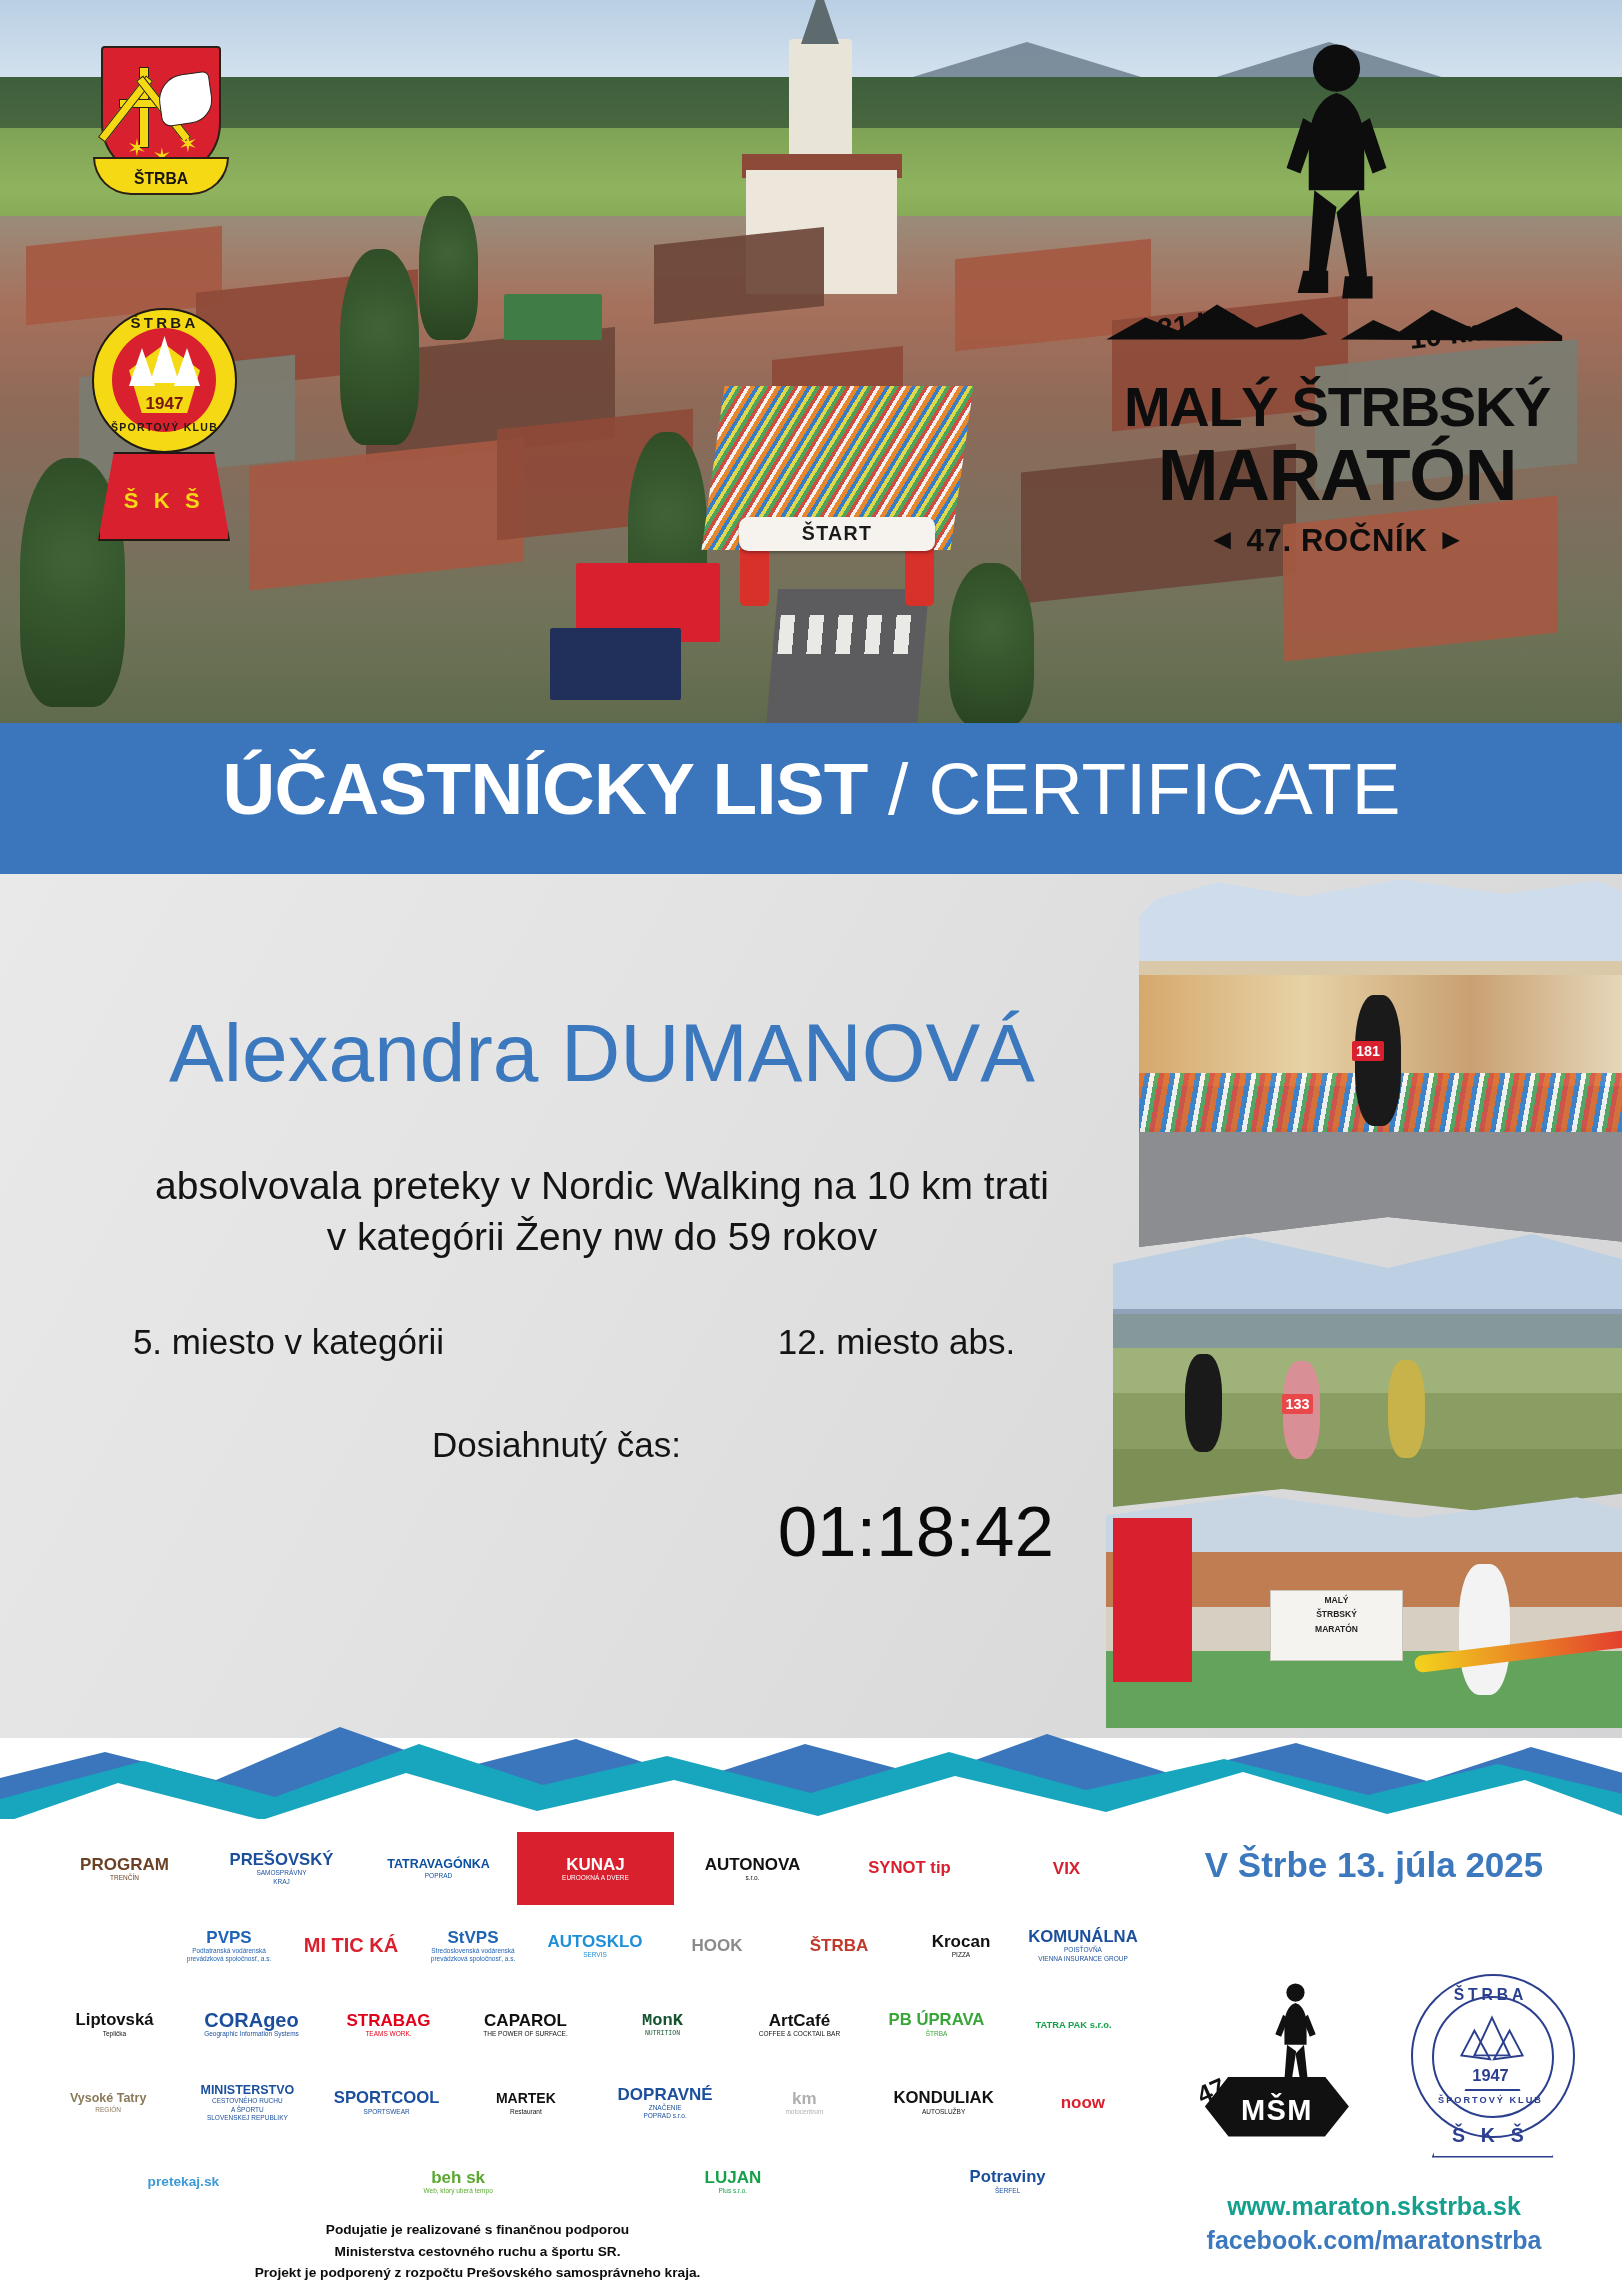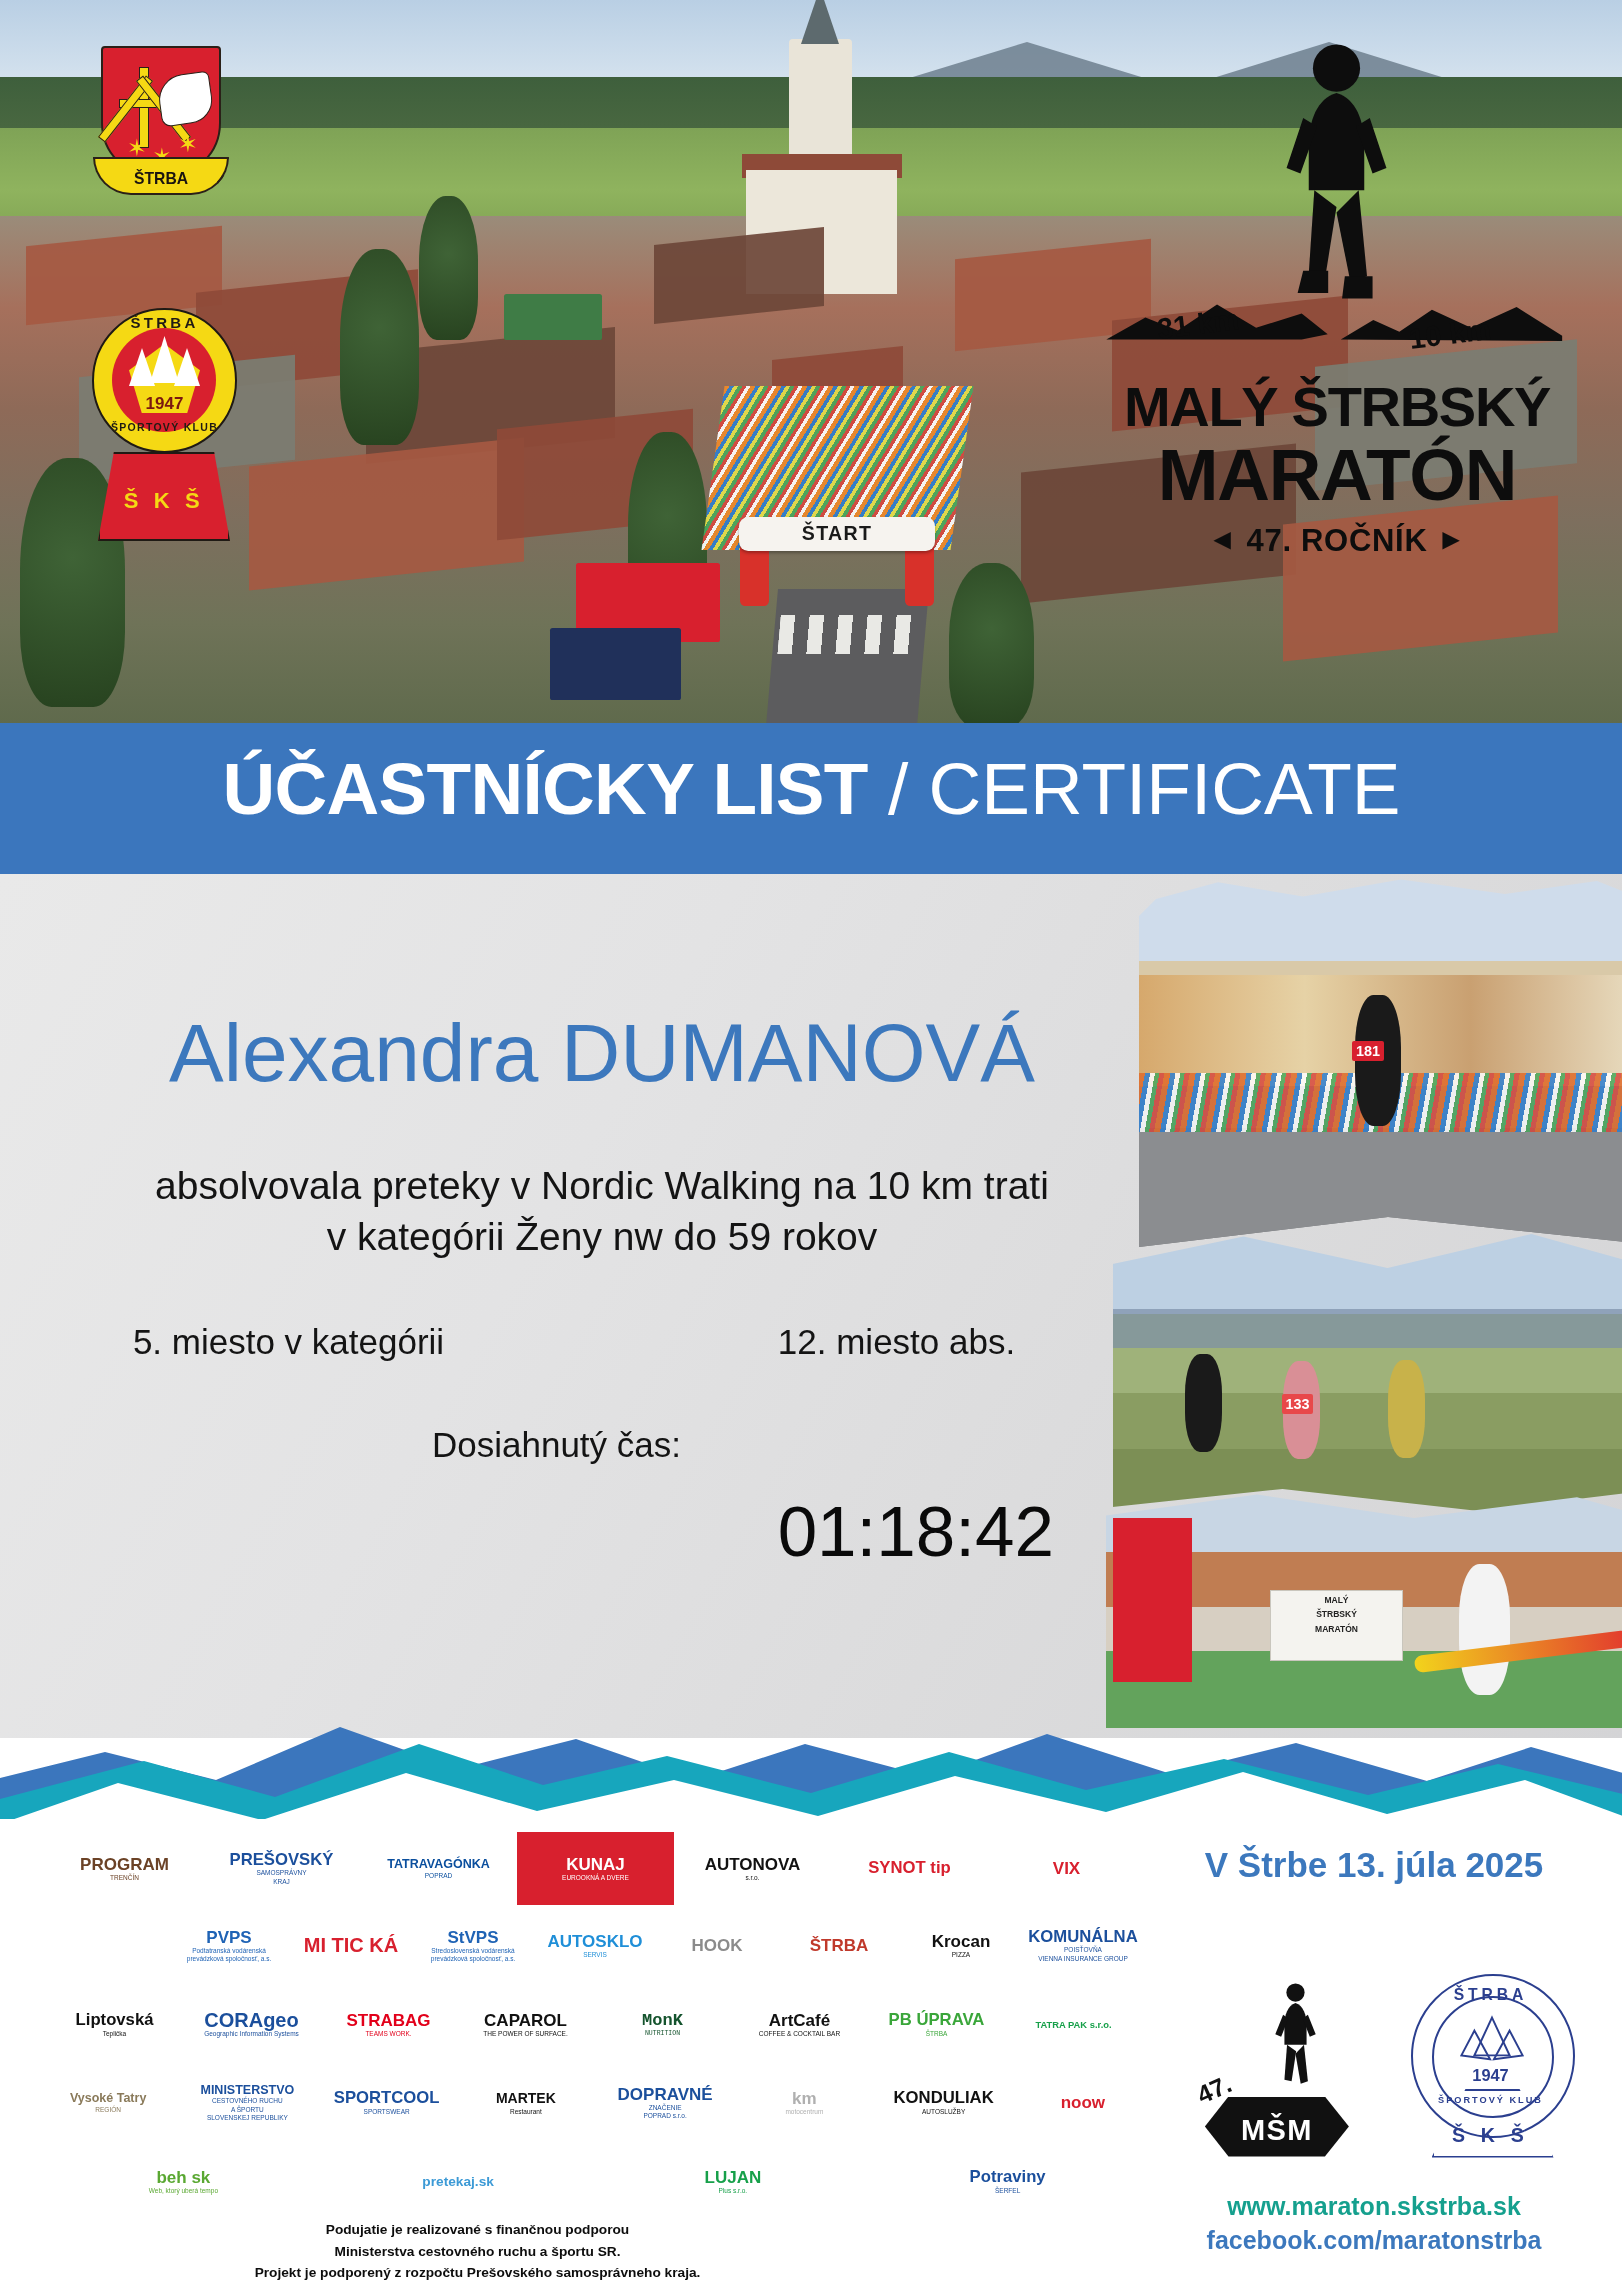--- a/index.html
+++ b/index.html
@@ -169,21 +169,21 @@
   .logo{display:flex;align-items:center;justify-content:center;text-align:center;}
   .lg-txt{font:700 14.4px/14.4px "Liberation Sans",sans-serif;}
 
   .support{position:absolute;left:52px;top:400px;width:851px;text-align:center;
        font:700 13.7px/21.6px "Liberation Sans",sans-serif;color:#0d0d0d;}
 
   .rightcol{position:absolute;left:1158px;top:6.5px;width:432px;height:458px;}
   .fdate{position:absolute;left:0;top:19.6px;width:432px;text-align:center;
        font:700 35px "Liberation Sans",sans-serif;color:#3c78bd;}
   .msm{position:absolute;left:39px;top:151px;width:164px;height:183px;}
-  .msm .dia{position:absolute;left:7.9px;top:120px;width:144px;height:60px;background:#111;
+  .msm .dia{position:absolute;left:7.9px;top:100px;width:144px;height:60px;background:#111;
        clip-path:polygon(0 50%,23.6px 0,120px 0,144px 50%,120px 100%,23.6px 100%);}
   .msm .dia span{position:absolute;left:0;top:17px;width:144px;text-align:center;
        font:900 29px "Liberation Sans",sans-serif;color:#fff;letter-spacing:1.3px;}
   .msm .num{position:absolute;left:0px;top:98px;font:900 25px "Liberation Sans",sans-serif;color:#111;
        transform:rotate(-24deg);}
   .msm .fig{position:absolute;left:77px;top:5.2px;width:43px;height:124px;}
   .stamp{position:absolute;right:6.5px;top:141px;width:186px;height:196px;}
   .stamp .c1{position:absolute;left:13px;top:7.9px;width:160px;height:160px;border:2.6px solid #2b3f8f;border-radius:50%;}
   .stamp .c2{position:absolute;left:34px;top:29px;width:118px;height:118px;border:2px solid #2b3f8f;border-radius:50%;}
   .stamp .tri{position:absolute;left:34px;top:122px;width:118px;height:65px;border:2px solid #2b3f8f;
@@ -560,28 +560,28 @@
           </div>
         </div>
         <div class="logo" style="width: 137px; height: 73px;">
           <div class="lg-txt" style="color: rgb(216, 32, 46);">
             <div style="font-size:17px;line-height:19px;font-weight:700;">noow</div>
           </div>
         </div>
       </div>
       <div class="srow" style="top: 313px; height: 73px;">
         <div class="logo" style="width: 275px; height: 73px;">
+          <div class="lg-txt" style="color: rgb(60, 154, 214);">
+            <div style="font-size:13.7px;line-height:15.6px;font-weight:700;">pretekaj.sk</div>
+          </div>
+        </div>
+        <div class="logo" style="width: 275px; height: 73px;">
           <div class="lg-txt" style="color: rgb(90, 168, 50);">
             <div style="font-size:17px;line-height:19px;font-weight:700;">beh sk</div>
             <div style="font-size:6.5px;line-height:8.5px;font-weight:400;">Web, ktorý uberá tempo</div>
-          </div>
-        </div>
-        <div class="logo" style="width: 275px; height: 73px;">
-          <div class="lg-txt" style="color: rgb(60, 154, 214);">
-            <div style="font-size:13.7px;line-height:15.6px;font-weight:700;">pretekaj.sk</div>
           </div>
         </div>
         <div class="logo" style="width: 275px; height: 73px;">
           <div class="lg-txt" style="color: rgb(23, 160, 74);">
             <div style="font-size:17px;line-height:19px;font-weight:700;">LUJAN</div>
             <div style="font-size:6.5px;line-height:8.5px;font-weight:400;">Plus s.r.o.</div>
           </div>
         </div>
         <div class="logo" style="width: 275px; height: 73px;">
           <div class="lg-txt" style="color: rgb(27, 79, 156);">

